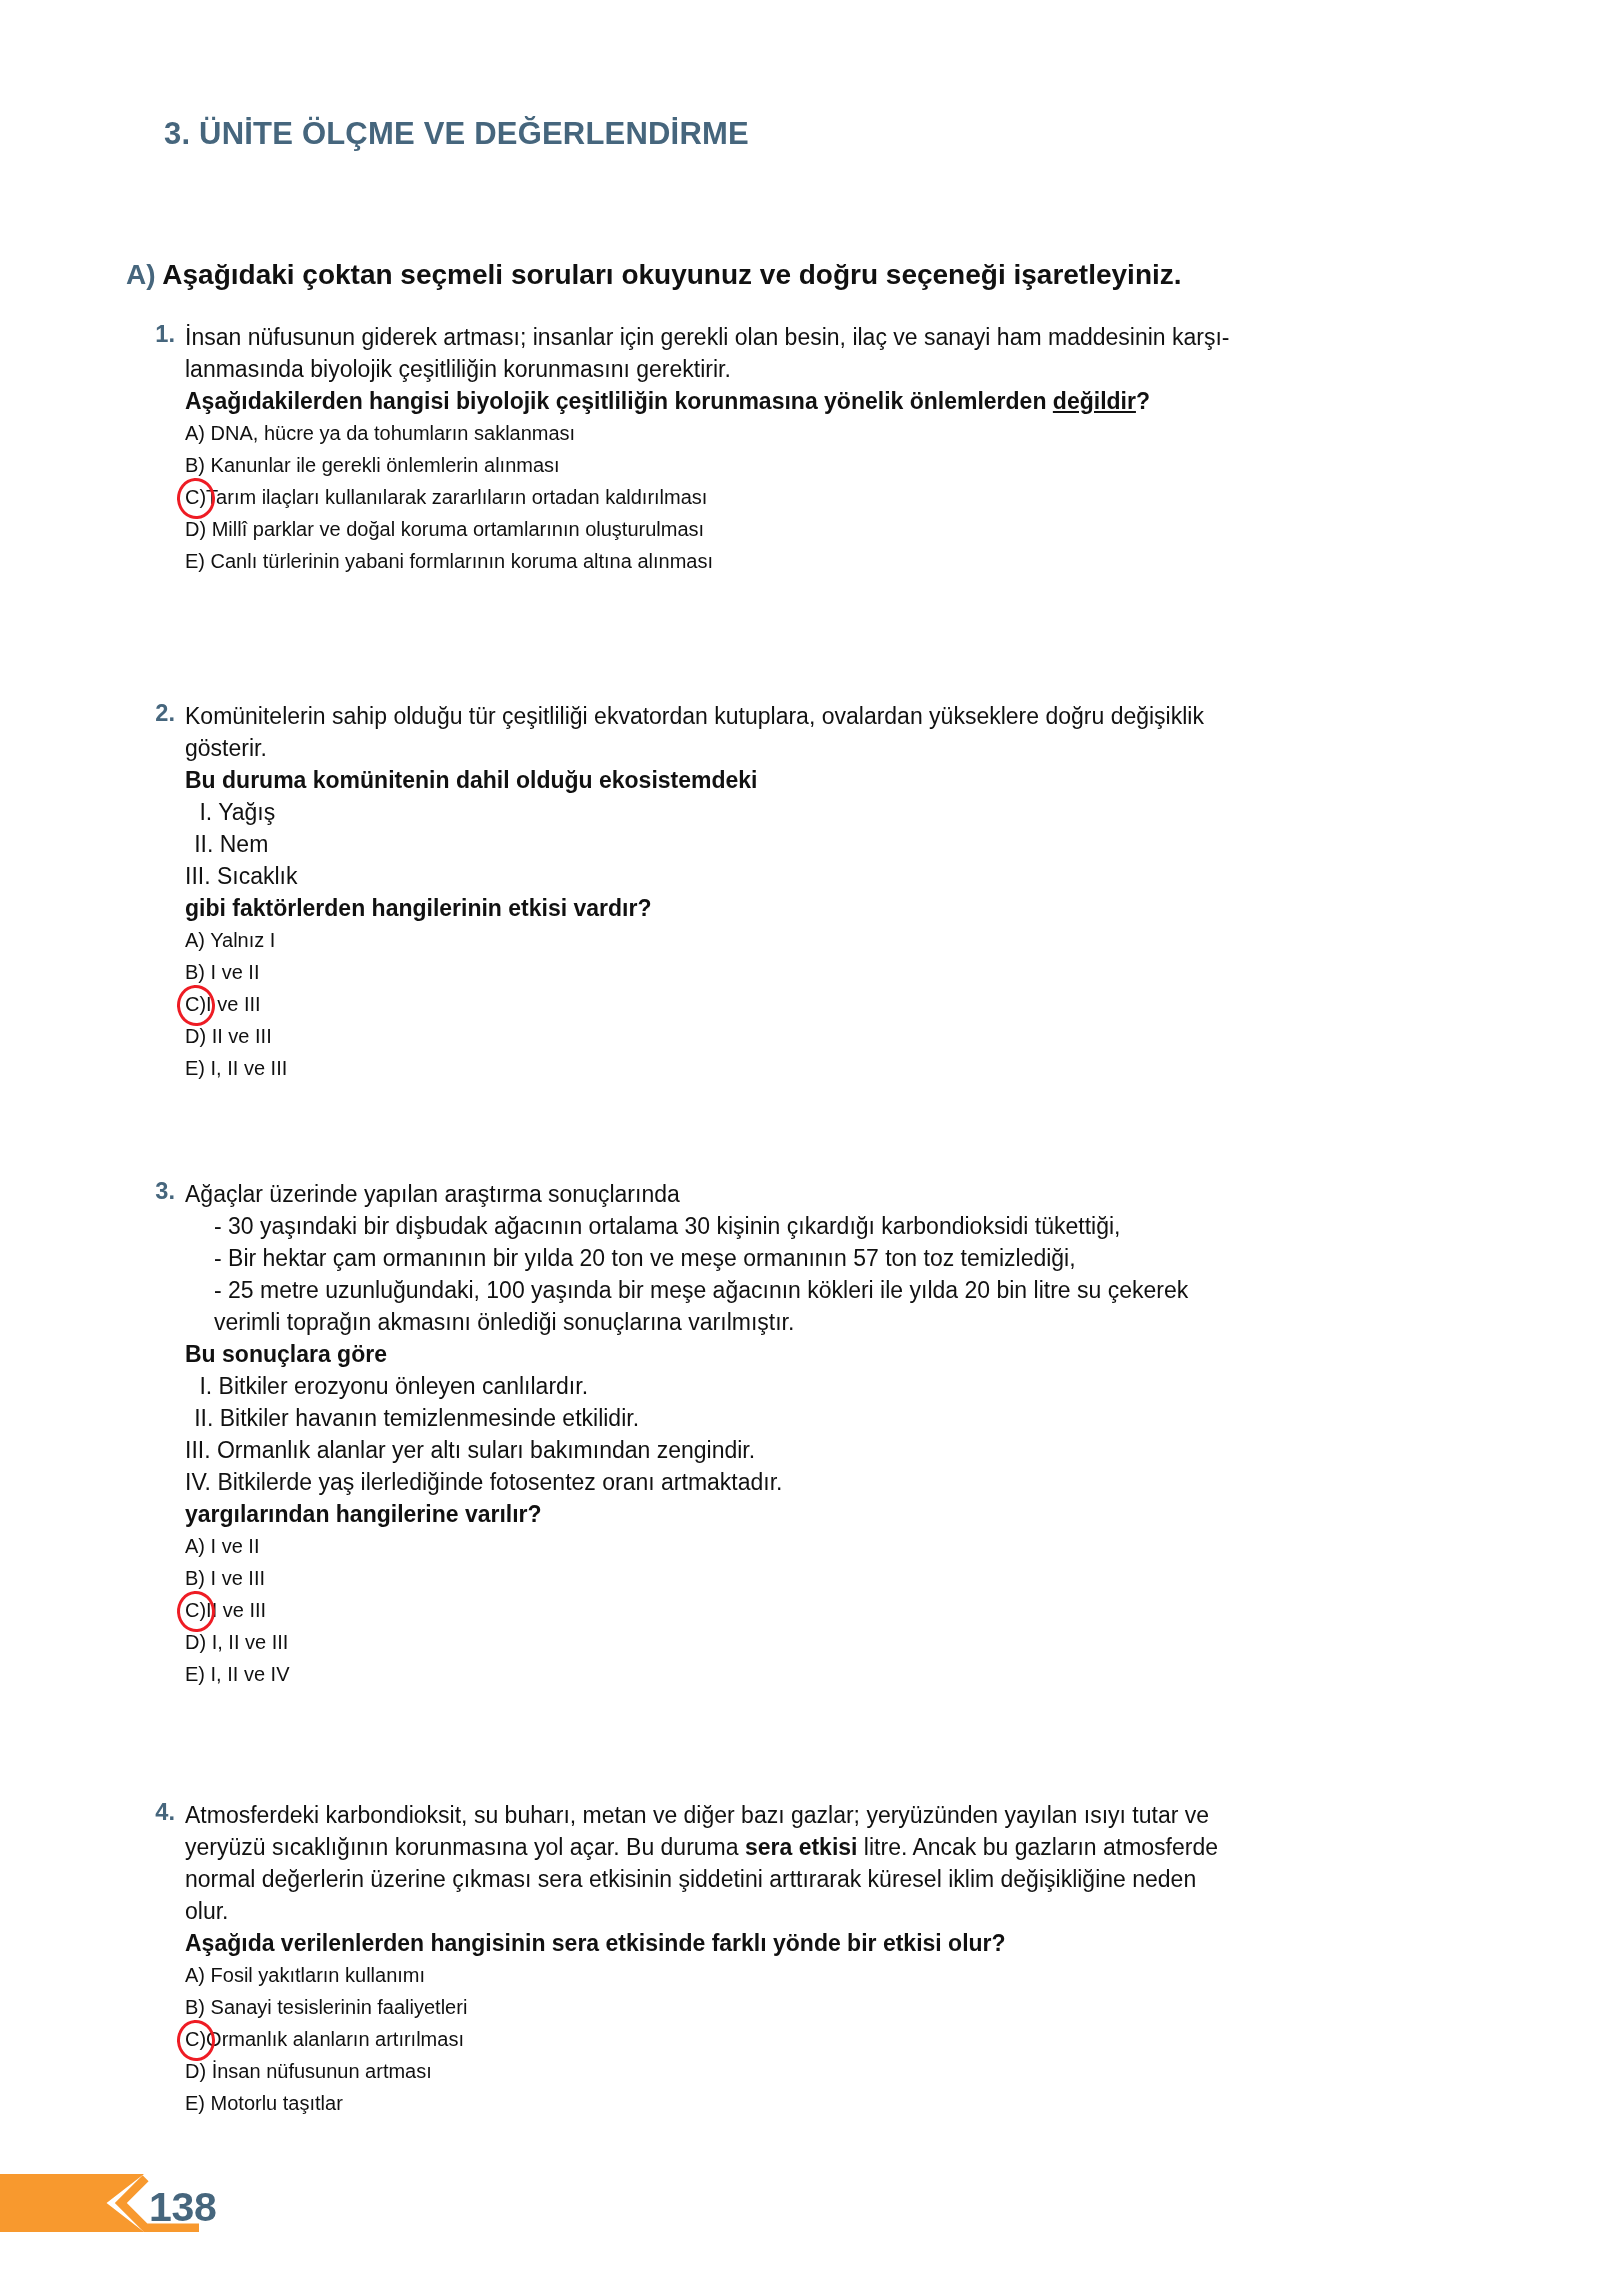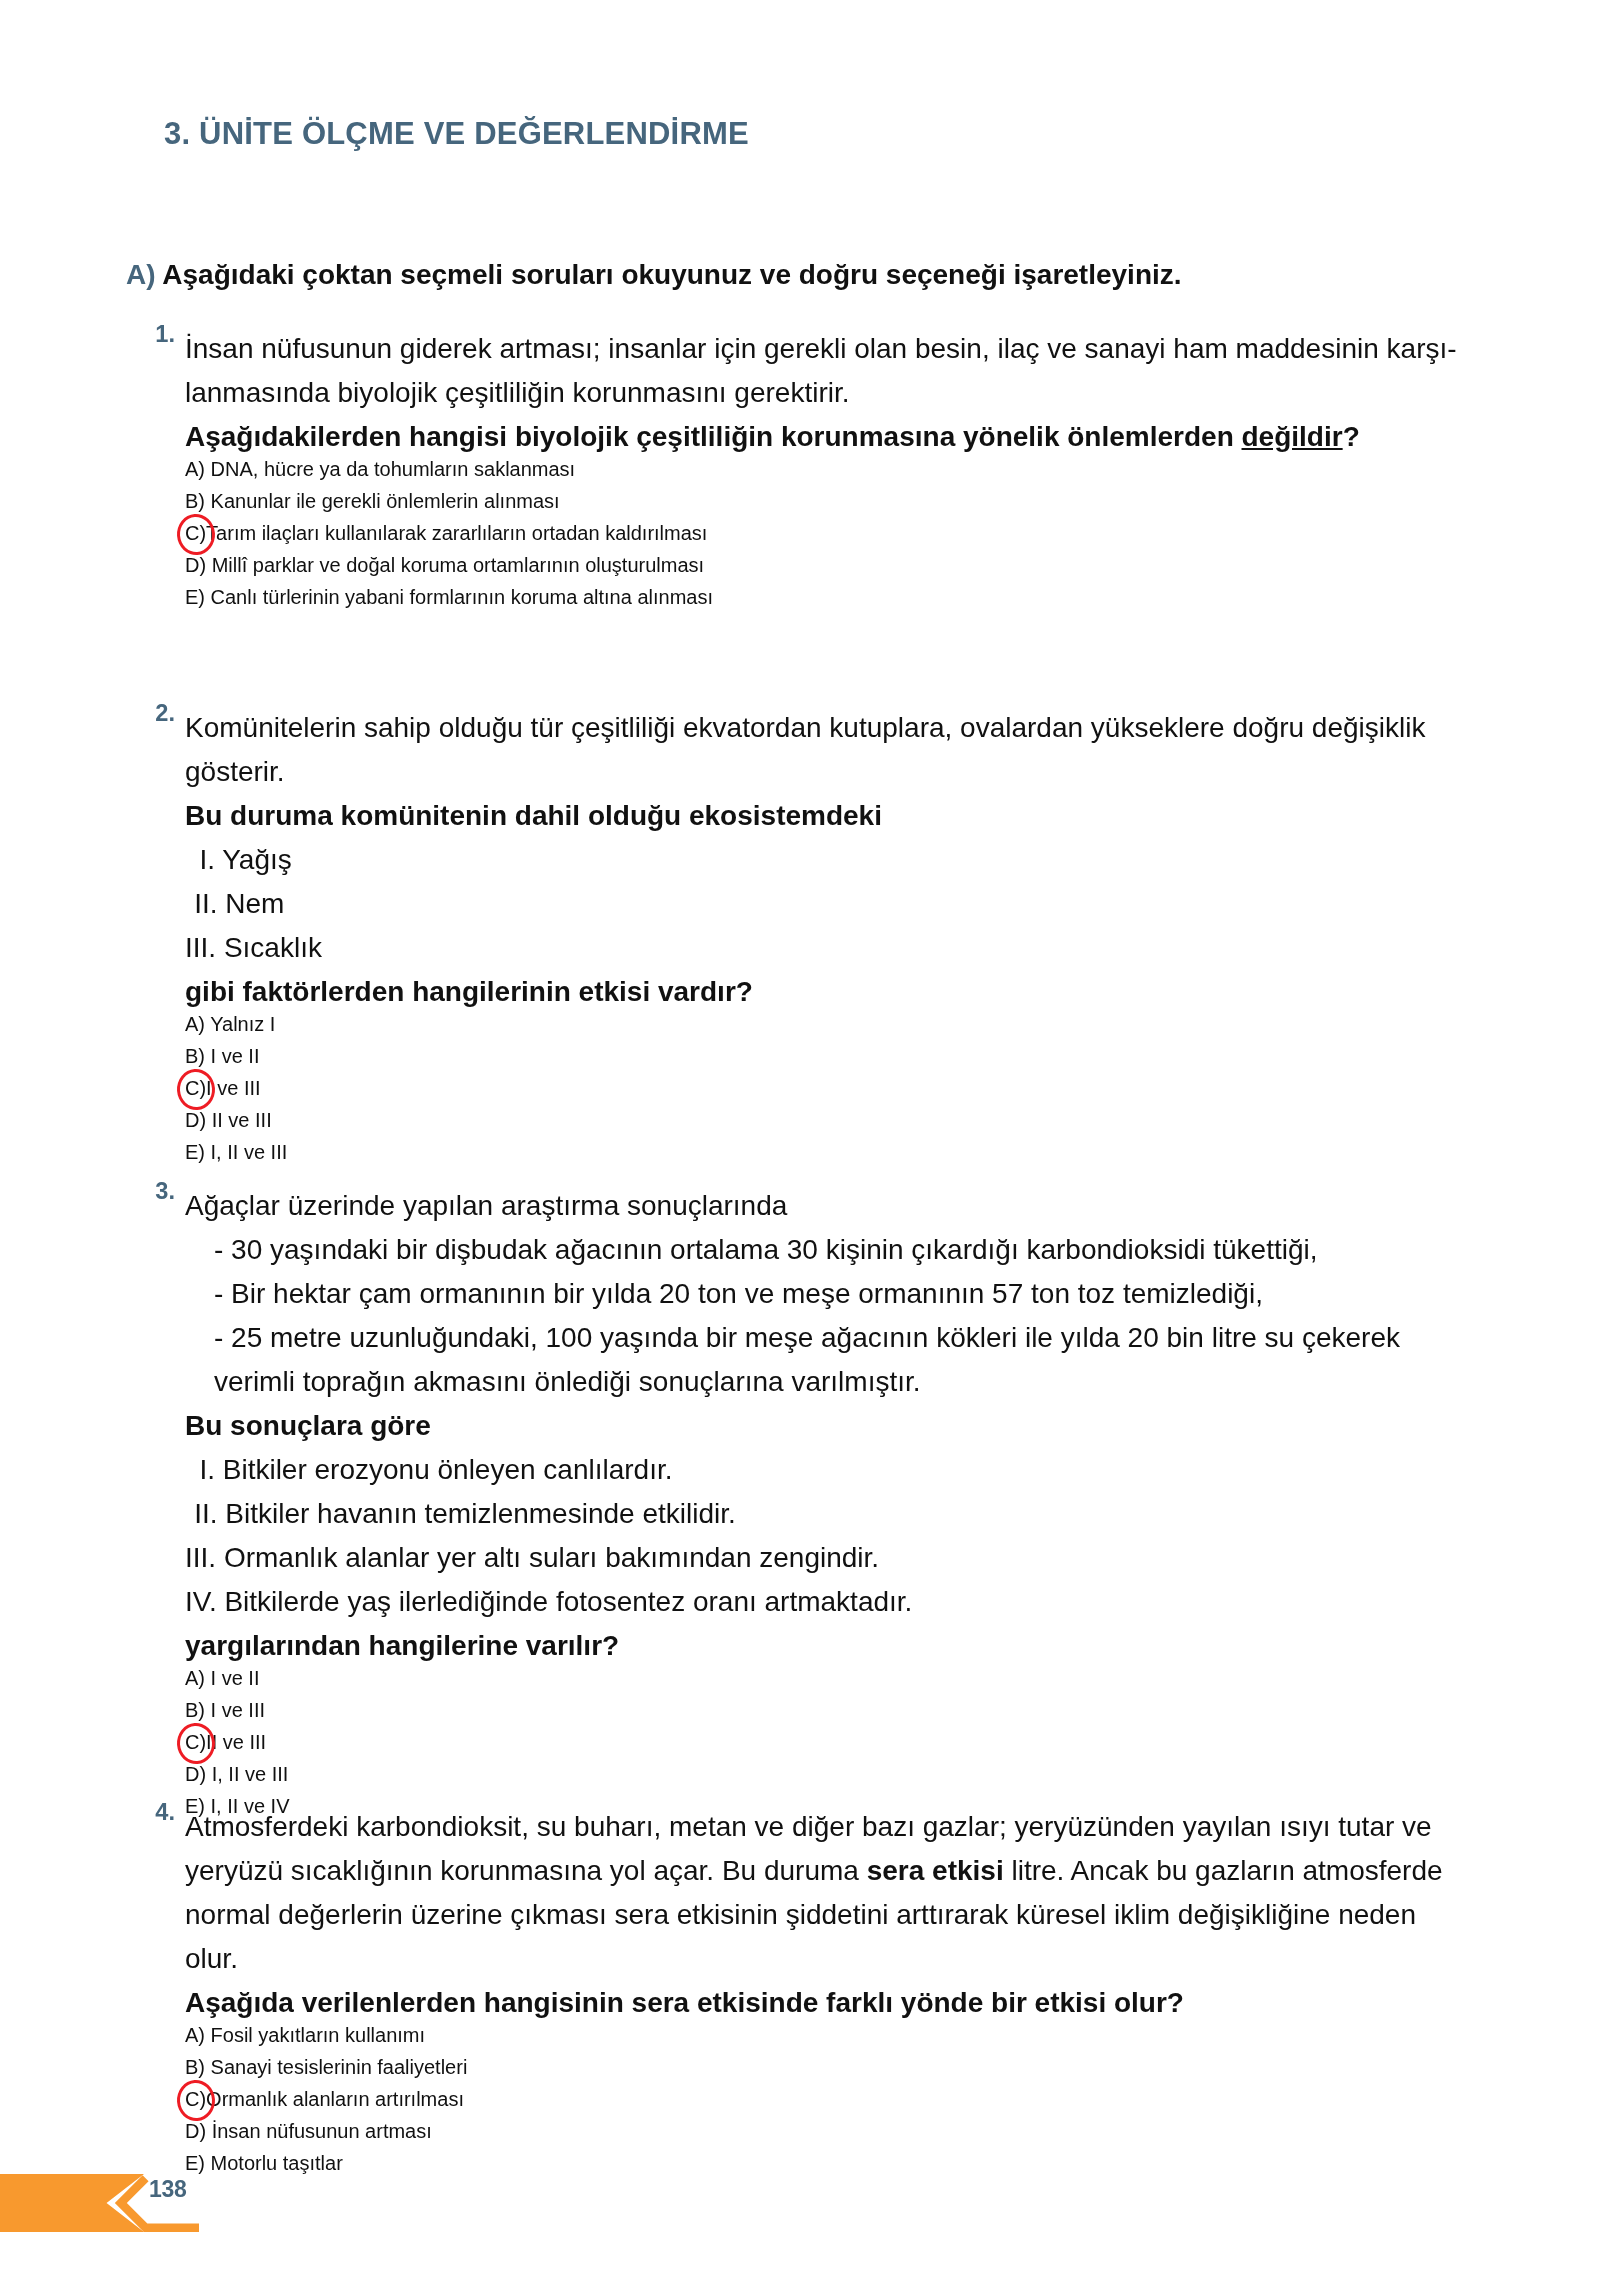--- a/index.html
+++ b/index.html
@@ -72,25 +72,24 @@
     font-size: 23.6px;
     font-weight: bold;
     color: #46667d;
   }
 
   .q-body {
     margin-left: 51px;
   }
 
   .line {
-    font-size: 28px;
+    font-size: 23px;
     line-height: 32px;
     color: #111111;
     white-space: pre;
-    margin-top: 12px;
   }
   .line.bold { font-weight: bold; }
 
   .line .b { font-weight: bold; }
   .line .u { text-decoration: underline; text-align: center; }
 
   
   .roman {
     padding-left: 6.5px;
   }
@@ -157,22 +156,22 @@
   .footer-chevron {
     position: absolute;
     left: 113px;
     top: 0;
     width: 86px;
     height: 58px;
   }
   .footer-num {
     position: absolute;
     left: 149px;
-    top: 2px;
-    font-size: 23px;
+    top: 10px;
+    font-size: 41px;
     font-weight: bold;
     color: #46667d;
     letter-spacing: -0.3px;
   }
 </style>
 </head>
 <body>
 
 <div class="page">
 

